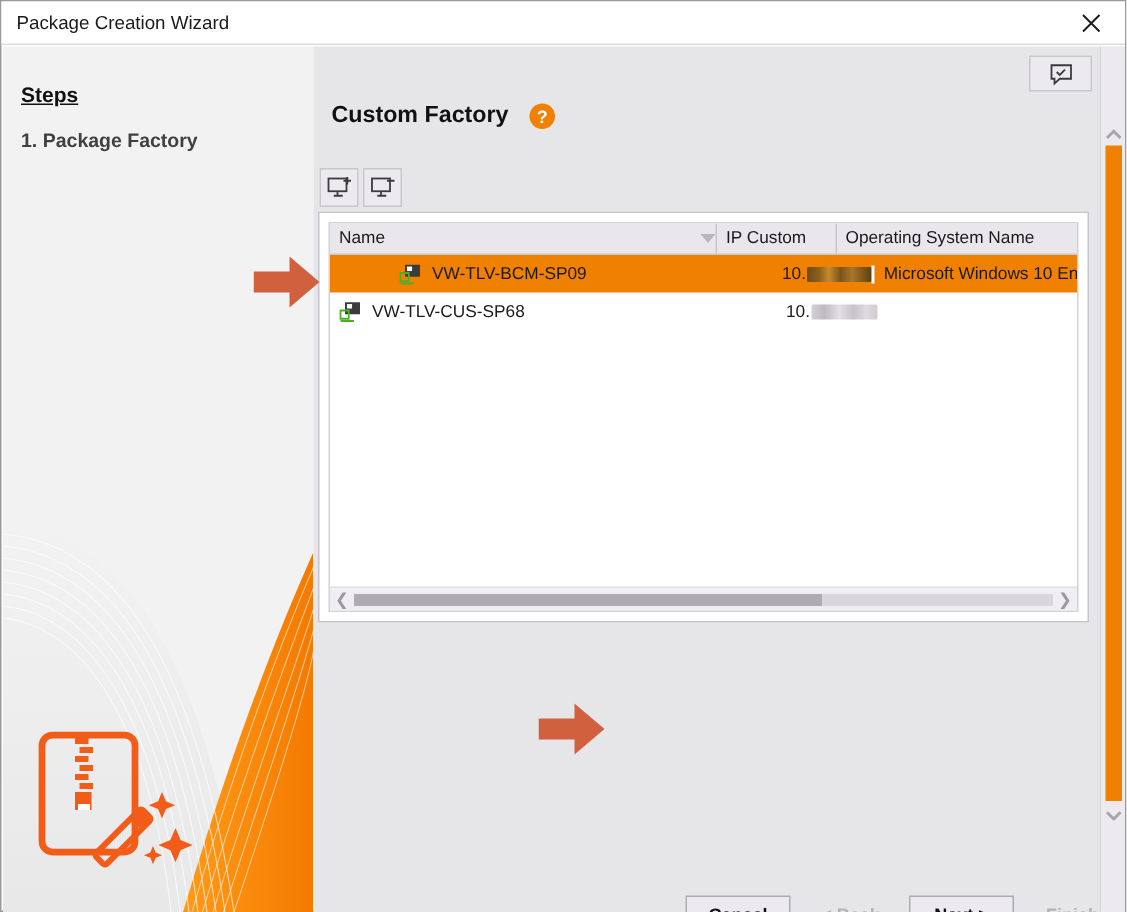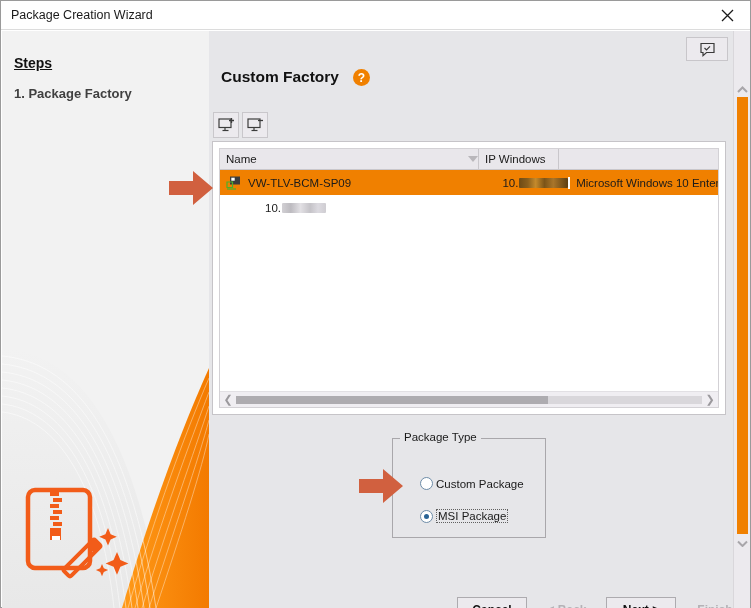--- a/index.html
+++ b/index.html
@@ -144,21 +144,21 @@
     width: 0; height: 0;
     border-left: 5px solid transparent;
     border-right: 5px solid transparent;
     border-top: 6px solid #b9b7bb;
   }
   .grow {
     display: flex; height: 25px; align-items: center;
     font-size: 11.5px; color: #1a1a1a;
     cursor: pointer;
   }
-  .grow.sel { background: #f08000; color: #1a1a1a; }
+  .grow.sel { background: #f08000; color: #1a1a1a; padding-left: 40px; }
   .gc { padding-left: 6px; white-space: nowrap; overflow: hidden; display:flex; align-items:center; }
   .gc.c-name { width: 259px; }
   .gc.c-ip   { width: 80px; margin-left: 39px; }
   .gc.c-os   { width: 161px; }
   .grow.sel .gc.c-ip { border-right: 2px solid #ffffff; }
   .pc-icon { margin-right: 7px; display:block; }
   .redact {
     display: inline-block; height: 10px; margin-left: 1px;
     vertical-align: middle;
     border-radius: 1px;
@@ -374,21 +374,24 @@
 
     <div class="grid-outer">
       <div class="grid">
 
         <div class="grid-head">
           <div class="gh c-name">
             <span>Name</span>
             <span class="sort-tri"></span>
           </div>
           <div class="gh c-ip">
-            <span>IP Windows</span>
+            <span>IP Custom</span>
+          </div>
+          <div class="gh c-os">
+            <span>Operating System Name</span>
           </div>
         </div>
 
         <div class="grow sel">
           <div class="gc c-name">
             <svg class="pc-icon" width="15" height="14" viewBox="0 0 15 14">
               <rect x="4" y="0.5" width="10" height="8" fill="#3c3c3c"></rect>
               <rect x="5.3" y="1.7" width="3.4" height="3" fill="#ffffff"></rect>
               <path d="M1 6 h5.5 v5.5 h-5.5 Z" fill="none" stroke="#4caf2a" stroke-width="1.2"></path>
               <path d="M1 13 h9" stroke="#4caf2a" stroke-width="1.2"></path>
@@ -396,49 +399,45 @@
             <span>VW-TLV-BCM-SP09</span>
           </div>
           <div class="gc c-ip">
             <span>10.</span>
               <span class="redact dark" style="width:52px"></span>
           </div>
           <div class="gc c-os">Microsoft Windows 10 Enterpri</div>
         </div>
 
         <div class="grow">
+          <div class="gc c-name">
+            <svg class="pc-icon" width="15" height="14" viewBox="0 0 15 14">
+              <rect x="4" y="0.5" width="10" height="8" fill="#3c3c3c"></rect>
+              <rect x="5.3" y="1.7" width="3.4" height="3" fill="#ffffff"></rect>
+              <path d="M1 6 h5.5 v5.5 h-5.5 Z" fill="none" stroke="#4caf2a" stroke-width="1.2"></path>
+              <path d="M1 13 h9" stroke="#4caf2a" stroke-width="1.2"></path>
+            </svg>
+            <span>VW-TLV-CUS-SP68</span>
+          </div>
           <div class="gc c-ip">
             <span>10.</span>
               <span class="redact light" style="width:44px"></span>
           </div>
         </div>
 
         <div class="hsb">
           <div class="hsb-arrow">❮</div>
           <div class="hsb-track">
             <div class="hsb-thumb"></div>
           </div>
           <div class="hsb-arrow">❯</div>
         </div>
       </div>
     </div>
 
-    <div class="group-box">
-      <div class="group-legend">Package Type</div>
-
-      <div class="radio-row r1">
-        <span class="radio-dot"></span>
-        <span class="radio-label">Custom Package</span>
-      </div>
-
-      <div class="radio-row r2">
-        <span class="radio-dot on"></span>
-        <span class="radio-label focus">MSI Package</span>
-      </div>
-    </div>
 
     <div class="btn btn-cancel">Cancel</div>
     <div class="btn btn-back disabled">&lt; Back</div>
     <div class="btn btn-next">Next &gt;</div>
     <div class="btn btn-finish disabled">Finish</div>
   </div>
 
   <div class="vsb">
     <div class="vsb-arrow up">
       <svg width="11" height="7" viewBox="0 0 11 7">

